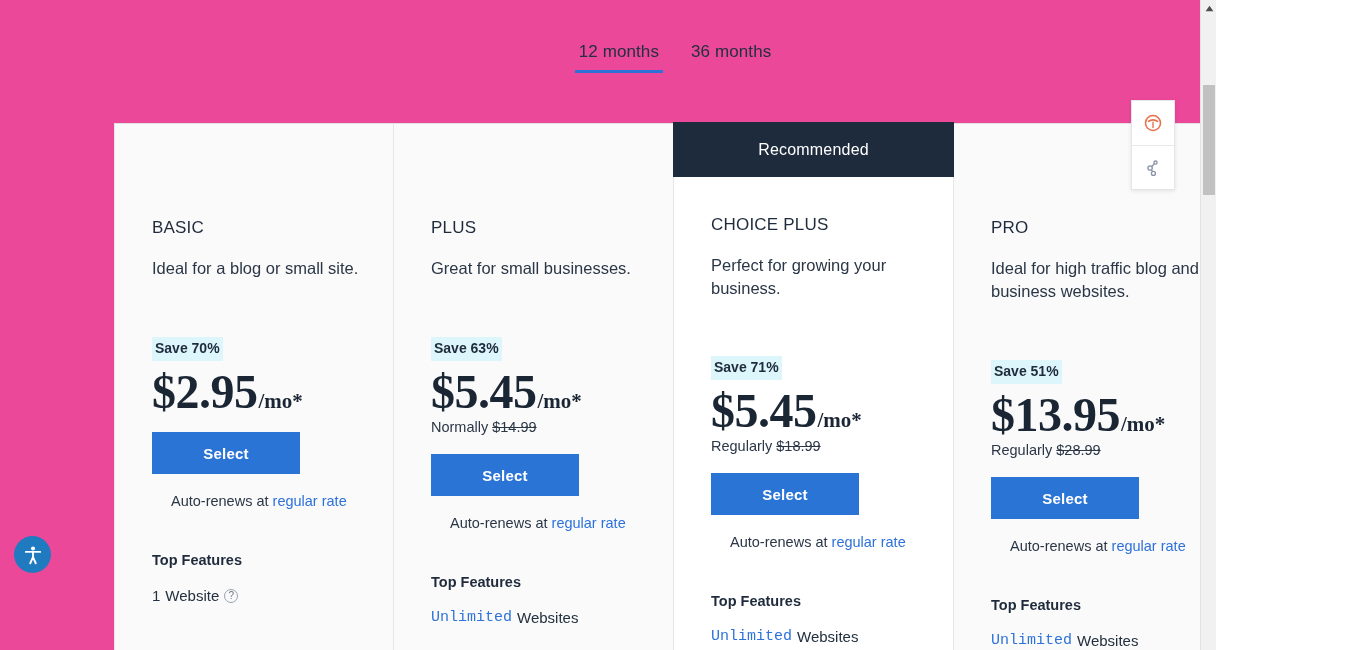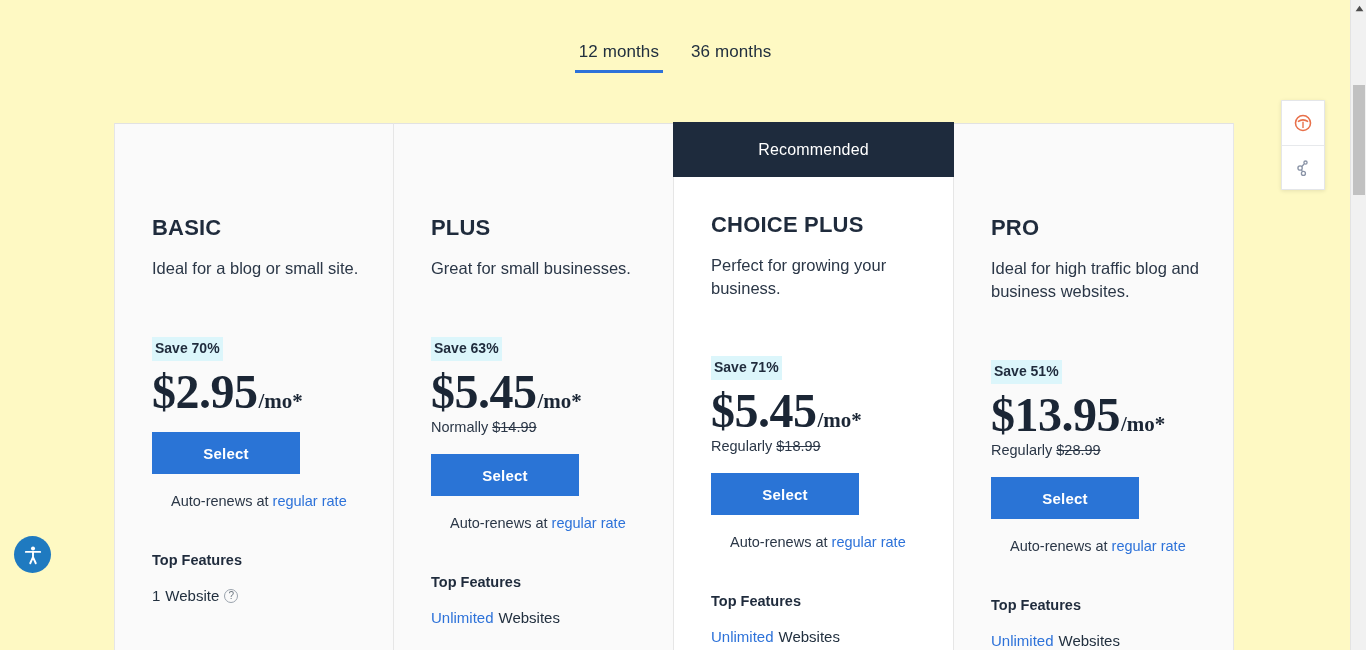--- a/index.html
+++ b/index.html
@@ -4,22 +4,22 @@
 <style>
   * { margin:0; padding:0; box-sizing:border-box; }
   html, body {
     width:1366px; height:650px;
     background:#ffffff;
     font-family:"Liberation Sans", sans-serif;
     overflow:hidden;
   }
   #viewport {
     position:relative;
-    width:1366px; height:650px;
-    background:#fef9c3;
+    width:1216px; height:650px;
+    background:#ec4899;
     overflow:hidden;
   }
 
   
   .term-tabs {
     position:absolute;
     top:42px; left:0; width:1350px;
     display:flex; justify-content:center; align-items:flex-start;
     gap:24px;
   }
@@ -71,22 +71,22 @@
   }
 
   .card-inner {
     position:absolute;
     left:37px; right:20px;
     top:93px;
   }
   .plan-card.featured .card-inner { top:91px; }
 
   .plan-name {
-    font-size:22px;
-    font-weight:bold;
+    font-size:17px;
+    font-weight:normal;
     color:#1f2b3c;
     letter-spacing:0.2px;
     line-height:22px;
   }
   .plan-desc {
     font-size:16.5px;
     color:#2b3747;
     line-height:23px;
     margin-top:18px;
     max-width:215px;
@@ -163,21 +163,21 @@
     color:#1f2b3c;
     line-height:18px;
   }
   .feature-item {
     margin-top:17px;
     font-size:15px;
     color:#22303f;
     line-height:19px;
     display:flex; align-items:center; gap:5px;
   }
-  .feature-item .hl { color:#2d72d9; }
+  .feature-item .hl { color:#2d72d9;font-family:Liberation Mono, monospace; }
   .help-icon {
     display:inline-flex; align-items:center; justify-content:center;
     width:14px; height:14px;
     border:1px solid #9aa3ad;
     border-radius:50%;
     font-size:10px;
     color:#6d7780;
     line-height:1;
     cursor:pointer;
   }

